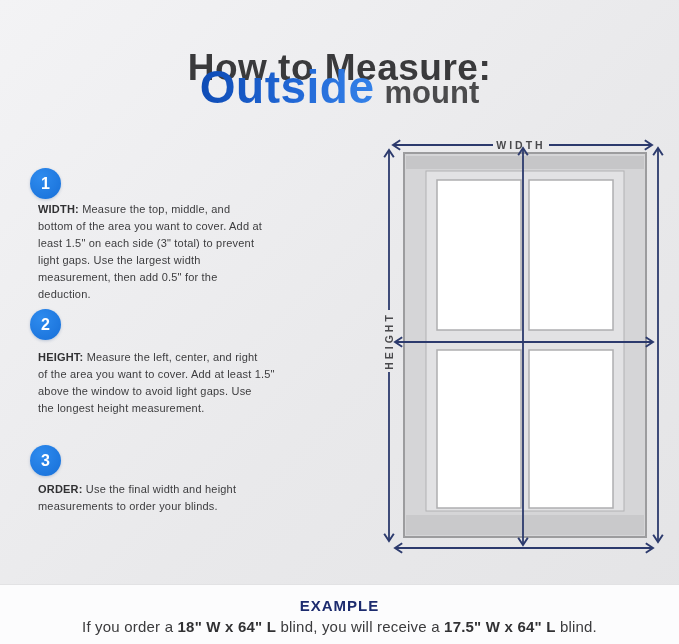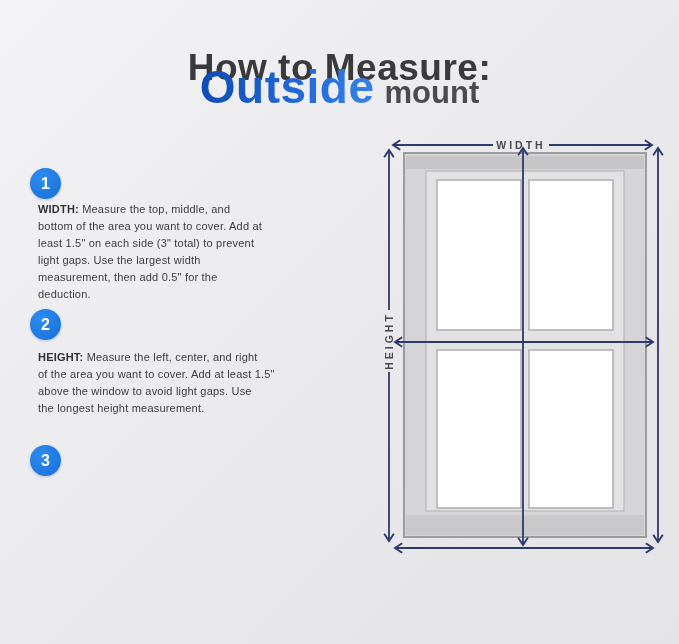--- a/index.html
+++ b/index.html
@@ -64,20 +64,22 @@
     <span>2</span>
   </div>
   <p class="step-text" id="step2-text"><b>HEIGHT:</b><span> Measure the left, center, and right
 of the area you want to cover. Add at least 1.5"
 above the window to avoid light gaps. Use
 the longest height measurement.</span></p>
 
   <div class="badge" id="badge3">
     <span>3</span>
   </div>
+  <p class="step-text" id="step3-text"><b>ORDER:</b><span> Use the final width and height
+measurements to order your blinds.</span></p>
 
   <figure class="diagram">
     <svg width="300" height="445" viewBox="0 0 300 445">
       <defs>
         <marker id="arr" viewBox="0 0 10 10" markerWidth="12" markerHeight="12" refX="8" refY="5" orient="auto-start-reverse" markerUnits="userSpaceOnUse">
           <path d="M2 1 L8 5 L2 9" fill="none" stroke="#2c3a6d" stroke-width="1.6"></path>
         </marker>
       </defs>
 
       <g>
@@ -103,14 +105,18 @@
         <path d="M14 247 V416" marker-end="url(#arr)"></path>
         <path d="M148 23 V420" marker-start="url(#arr)" marker-end="url(#arr)"></path>
         <path d="M283 23 V417" marker-start="url(#arr)" marker-end="url(#arr)"></path>
       </g>
 
       <text class="diag-label" x="146" y="24" text-anchor="middle">WIDTH</text>
       <text class="diag-label" x="14" y="220" text-anchor="middle" transform="rotate(-90 14 216)">HEIGHT</text>
     </svg>
   </figure>
 
+  <footer class="example">
+    <div class="example-heading">EXAMPLE</div>
+    <p class="example-line"><span>If you order a </span><b>18" W x 64" L</b><span> blind, you will receive a </span><b>17.5" W x 64" L</b><span> blind.</span></p>
+  </footer>
 
 </div>
 
 </body></html>

